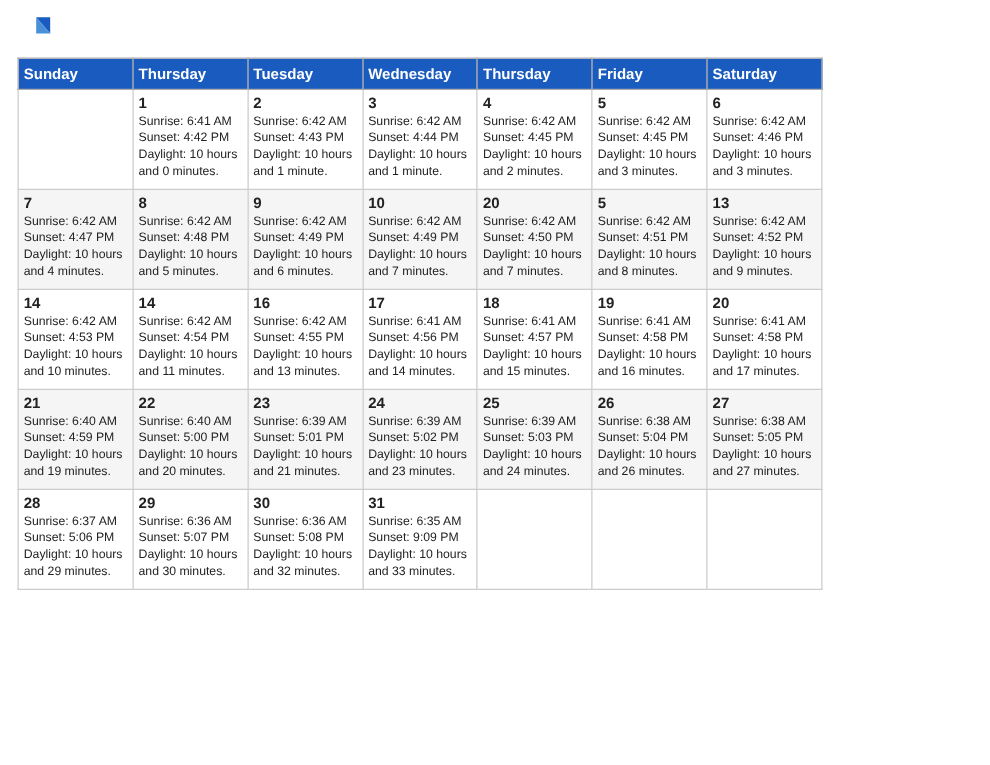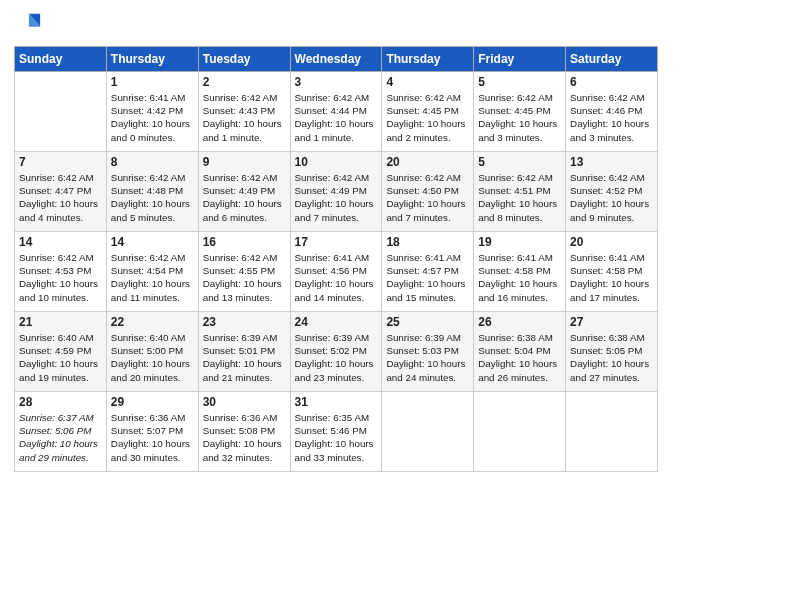--- a/index.html
+++ b/index.html
@@ -318,21 +318,21 @@
             <span class="day-number">27</span>
             <div class="day-info" style="white-space: pre-line;">Sunrise: 6:38 AM
 Sunset: 5:05 PM
 Daylight: 10 hours
 and 27 minutes.</div>
           </td>
         </tr>
         <tr>
           <td>
             <span class="day-number">28</span>
-            <div class="day-info" style="white-space: pre-line; font-style: italic;">Sunrise: 6:37 AM
+            <div class="day-info" style="white-space: pre-line;">Sunrise: 6:37 AM
 Sunset: 5:06 PM
 Daylight: 10 hours
 and 29 minutes.</div>
           </td>
           <td>
             <span class="day-number">29</span>
             <div class="day-info" style="white-space: pre-line;">Sunrise: 6:36 AM
 Sunset: 5:07 PM
 Daylight: 10 hours
 and 30 minutes.</div>
@@ -340,21 +340,21 @@
           <td>
             <span class="day-number">30</span>
             <div class="day-info" style="white-space: pre-line;">Sunrise: 6:36 AM
 Sunset: 5:08 PM
 Daylight: 10 hours
 and 32 minutes.</div>
           </td>
           <td>
             <span class="day-number">31</span>
             <div class="day-info" style="white-space: pre-line;">Sunrise: 6:35 AM
-Sunset: 5:46 PM
+Sunset: 9:09 PM
 Daylight: 10 hours
 and 33 minutes.</div>
           </td>
           <td class="empty-cell"></td>
           <td class="empty-cell"></td>
           <td class="empty-cell"></td>
         </tr>
       </tbody>
   </table>
 </div>

